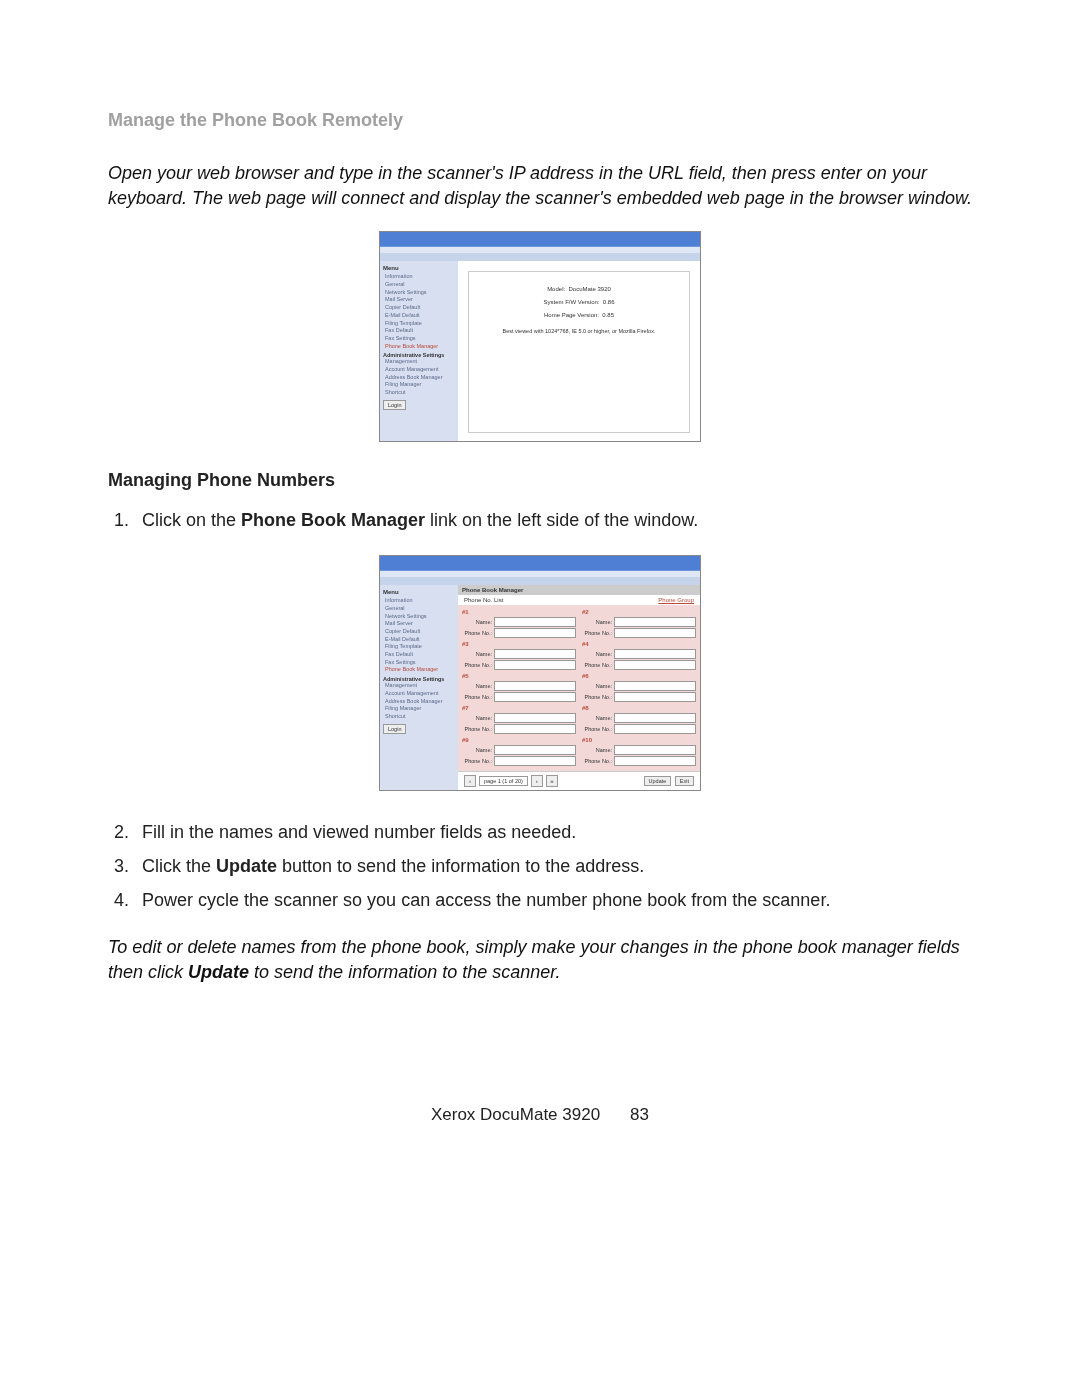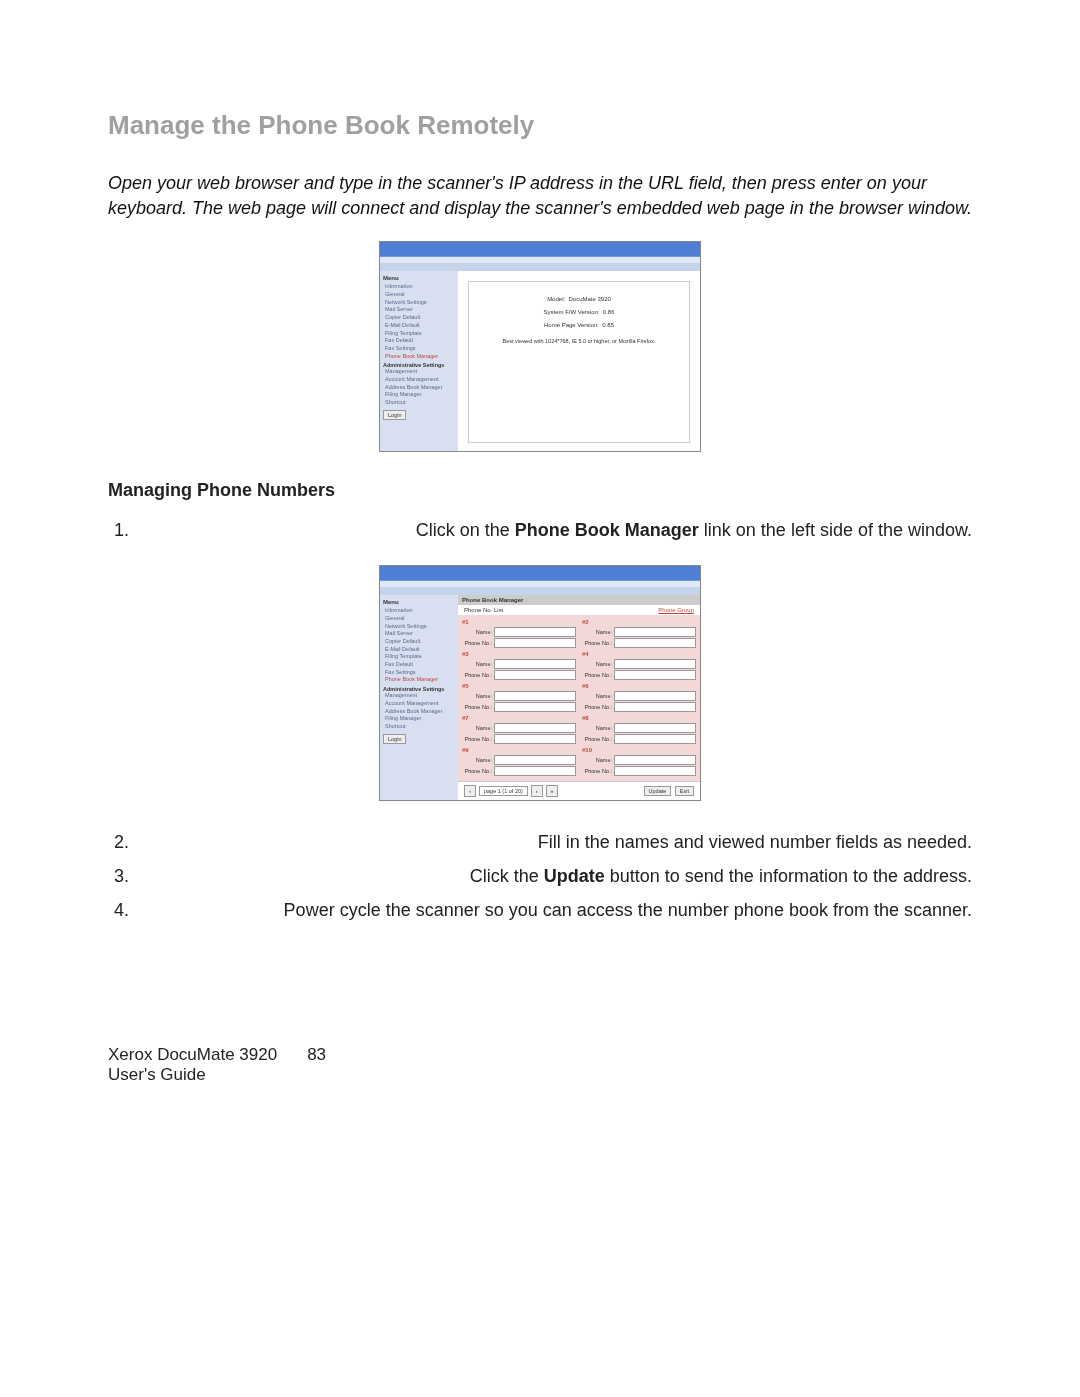--- a/index.html
+++ b/index.html
@@ -9,21 +9,21 @@
     font-family: Arial, Helvetica, sans-serif;
     color: #222;
     width: 1080px;
   }
   .page {
     padding: 110px 108px 70px 108px;
     box-sizing: border-box;
   }
   h1.main-title {
     color: #a0a0a0;
-    font-size: 26px;
+    font-size: 18px;
     font-weight: 600;
     margin: 0 0 30px 0;
   }
   p.body-text {
     font-size: 18px;
     line-height: 1.4;
     margin: 0 0 20px 0;
     color: #111;
     font-style: italic;
   }
@@ -189,27 +189,26 @@
   h2.sub-title {
     font-size: 18px;
     font-weight: bold;
     margin: 24px 0 16px 0;
   }
   ol.steps {
     font-size: 18px;
     line-height: 1.55;
     padding-left: 26px;
     margin: 0 0 20px 0;
-    text-align: right;
   }
   ol.steps li { margin-bottom: 6px; padding-left: 8px; }
   .footer {
     position: relative;
     margin-top: 120px;
-    text-align: left;
+    text-align: center;
     font-size: 17px;
     color: #222;
   }
   .footer .pg { margin-left: 30px; }
   .footer .line2 { display:block; margin-right: 48px; }
 </style>
 </head>
 <body>
 
 <div class="page">
@@ -434,18 +433,20 @@
       </div>
     </div>
   </div>
 
   <ol class="steps" start="2">
     <li>Fill in the names and viewed number fields as needed.</li>
     <li><span>Click the </span><strong>Update</strong><span> button to send the information to the address.</span></li>
     <li>Power cycle the scanner so you can access the number phone book from the scanner.</li>
   </ol>
 
+  <p class="body-text">
+    <span>To edit or delete names from the phone book, simply make your changes in the phone book manager fields then click </span><strong>Update</strong><span> to send the information to the scanner.</span>
+  </p>
 
   <div class="footer">
     <span>Xerox DocuMate 3920</span><span class="pg">83</span>
-    <span class="line2">User's Guide</span>
   </div>
 </div>
 
 </body></html>

